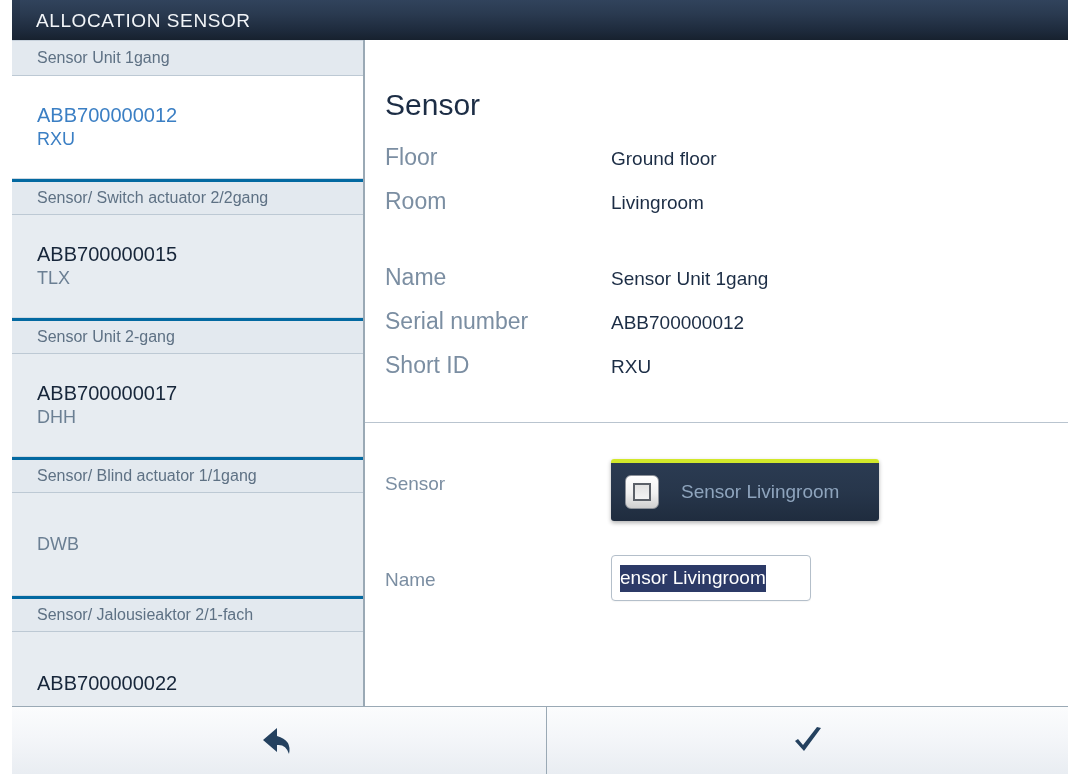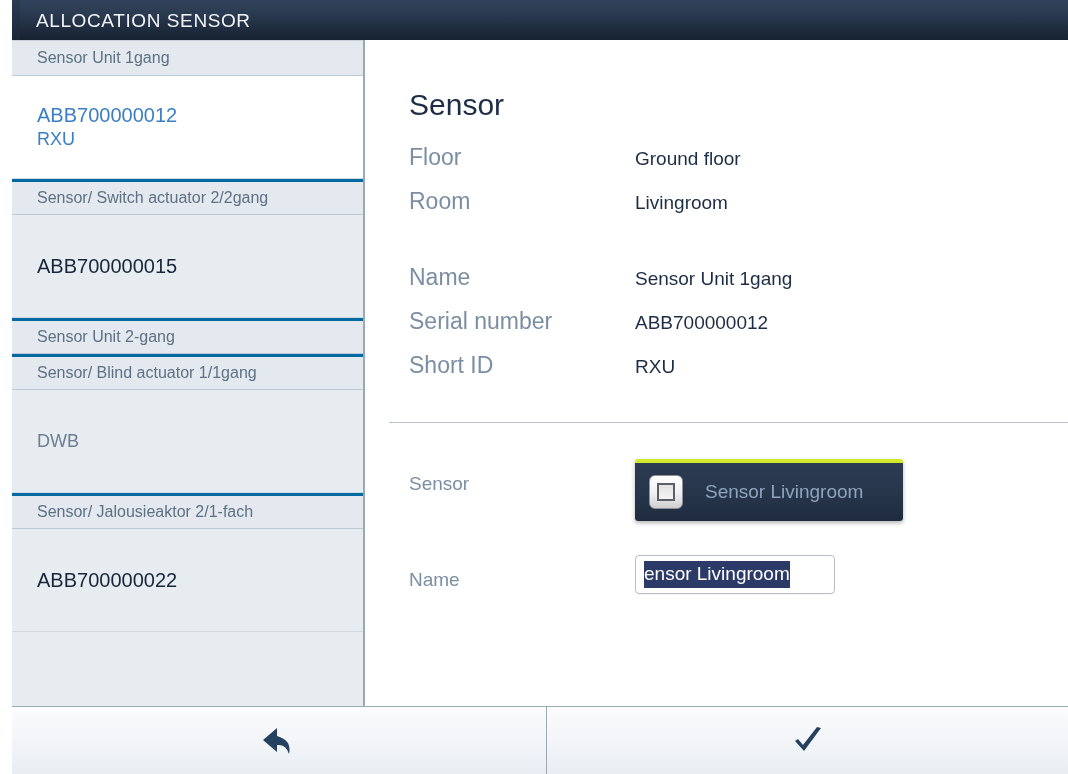--- a/index.html
+++ b/index.html
@@ -110,21 +110,20 @@
     color: #3b7fc4;
   }
 
   
   .content {
     flex: 1 1 auto;
     background: #ffffff;
     padding: 48px 0 0 20px;
     position: relative;
     overflow: hidden;
-    margin-left: 24px;
   }
 
   .content-title {
     font-size: 30px;
     color: #1c2d45;
     padding-left: 0;
     margin-bottom: 22px;
   }
 
   .field-row {
@@ -202,21 +201,21 @@
   }
   .chip-label {
     margin-left: 22px;
     color: #8ea4bd;
     font-size: 19px;
   }
 
   
   .name-input {
     width: 200px;
-    height: 39px;
+    height: 46px;
     background: #ffffff;
     border: 1px solid #b4bfca;
     border-radius: 4px;
     display: flex;
     align-items: center;
     overflow: hidden;
     cursor: text;
     box-shadow: 0 1px 1px rgba(0,0,0,.04);
   }
   .name-input-text {
@@ -268,22 +267,27 @@
     <div class="sidebar">
       <div class="sidebar-inner" id="sidebar-inner">
           <div class="group-header first">Sensor Unit 1gang</div>
           <div class="device-row selected">
             <div class="device-serial">ABB700000012</div>
             <div class="device-short">RXU</div>
           </div>
           <div class="group-header">Sensor/ Switch actuator 2/2gang</div>
           <div class="device-row">
             <div class="device-serial">ABB700000015</div>
+            <div class="device-short">TLX</div>
           </div>
           <div class="group-header">Sensor Unit 2-gang</div>
+          <div class="device-row">
+            <div class="device-serial">ABB700000017</div>
+            <div class="device-short">DHH</div>
+          </div>
           <div class="group-header">Sensor/ Blind actuator 1/1gang</div>
           <div class="device-row">
             <div class="device-short">DWB</div>
           </div>
           <div class="group-header">Sensor/ Jalousieaktor 2/1-fach</div>
           <div class="device-row">
             <div class="device-serial">ABB700000022</div>
           </div>
         </div>
     </div>

